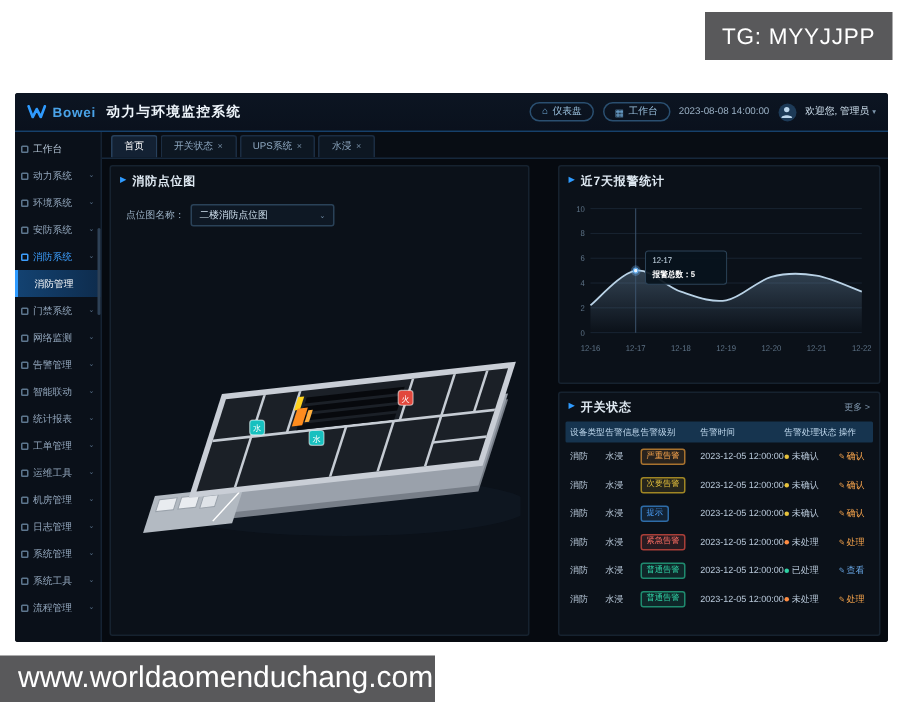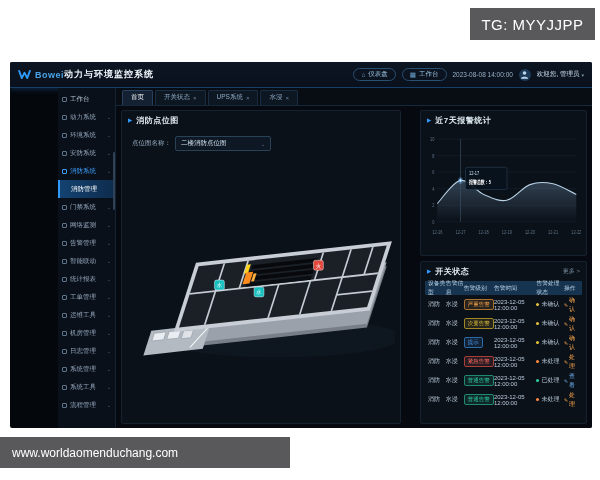--- a/index.html
+++ b/index.html
@@ -5,45 +5,45 @@
   * { box-sizing: border-box; margin: 0; padding: 0; }
   html,body { width:600px; height:480px; overflow:hidden; background:#fff;
     font-family:"Liberation Sans","DejaVu Sans",sans-serif; }
   body { position:relative; }
 
   
   .tg-badge { position:absolute; top:8px; right:5px; width:125px; height:32px;
     background:#59595b; color:#fff; font-size:15px; display:flex; align-items:center;
     justify-content:center; letter-spacing:.5px; }
   .site-badge { position:absolute; top:437px; left:0; width:290px; height:31px;
-    background:#59595b; color:#fff; font-size:12px; display:flex; align-items:center;
+    background:#59595b; color:#fff; font-size:20px; display:flex; align-items:center;
     padding-left:12px; }
 
   
   .dash { position:absolute; top:62px; left:10px; width:582px; height:366px;
     background:#04070c; border-radius:2px; overflow:hidden; color:#c3d2e0; }
 
   .dash-header { height:26px; display:flex; align-items:center; padding:0 8px;
     background:linear-gradient(180deg,#0c1522,#0a111d);
     border-bottom:1px solid #16406b; box-shadow:0 1px 6px rgba(40,120,200,.35); }
   .logo-wrap { display:flex; align-items:flex-start; gap:4px; }
   .logo-text { color:#4aa3e8; font-weight:bold; font-size:9px; letter-spacing:.5px; }
-  .app-title { color:#eef5fb; font-weight:bold; font-size:9px; 
+  .app-title { color:#eef5fb; font-weight:bold; font-size:9px; margin-left:7px;
     letter-spacing:1px; }
   .header-right { margin-left:auto; display:flex; align-items:center; gap:6px; }
   .pill { display:flex; align-items:center; gap:3px; border:1px solid #2a4f70;
     border-radius:8px; padding:1px 7px; color:#9cc3e0; font-size:6.5px; cursor:pointer; }
   .pill .p-ico { font-size:6.5px; color:#6fa8d4; }
   .h-time { color:#9ab0c4; font-size:6.5px; }
   .avatar { width:12px; height:12px; border-radius:50%; background:#1d3a57;
     display:flex; align-items:center; justify-content:center; overflow:hidden; }
   .h-user { color:#cfe0ee; font-size:6.5px; display:flex; align-items:center; gap:2px; }
   .h-user .chev { color:#7e97ad; font-size:5px; }
 
-  .dash-body { display:flex; height:340px;padding-left:48px; }
+  .dash-body { display:flex; height:340px; }
 
   
   .sidebar { width:58px; background:#0a1019; border-right:1px solid #152232;
     padding-top:2px; position:relative; flex-shrink:0; }
   .side-item { height:18px; display:flex; align-items:center; gap:3px; padding:0 4px;
     font-size:6.5px; color:#93a7bd; cursor:pointer; white-space:nowrap; }
   .side-item .si-icon { width:5px; height:5px; border:1px solid #5d7countryside;
     border:1px solid #5d768e; border-radius:1px; flex-shrink:0; }
   .side-item .si-chev { margin-left:auto; font-size:5px; color:#526a82; }
   .side-item.hdr { color:#b9c9da; }

